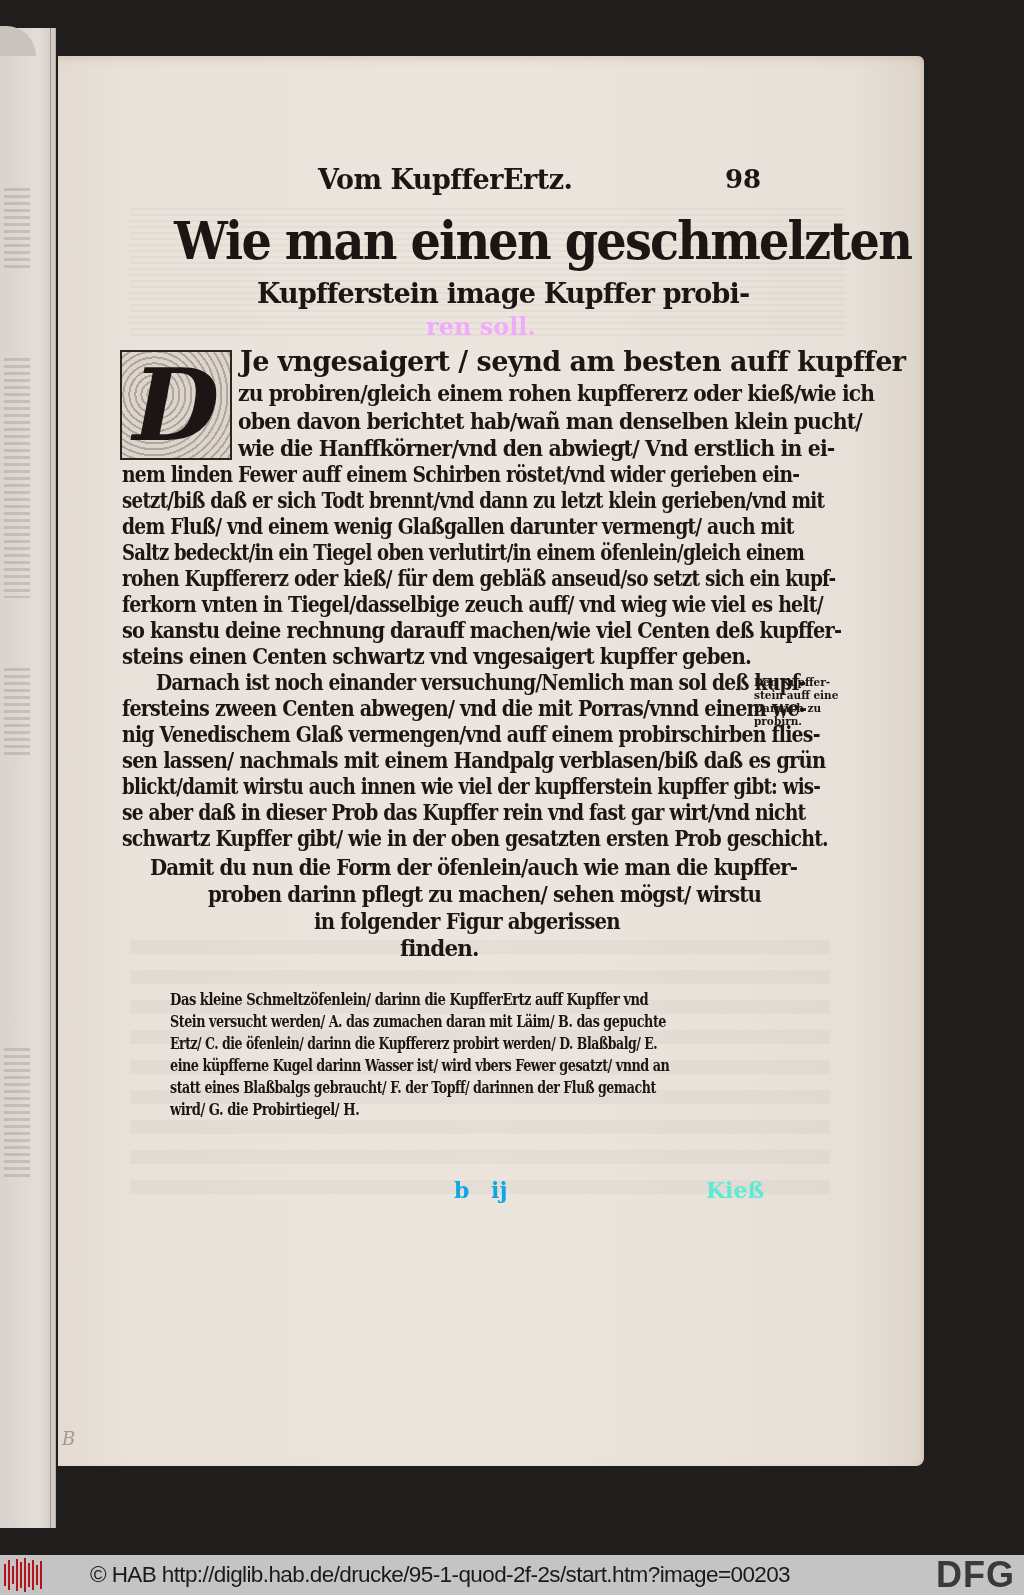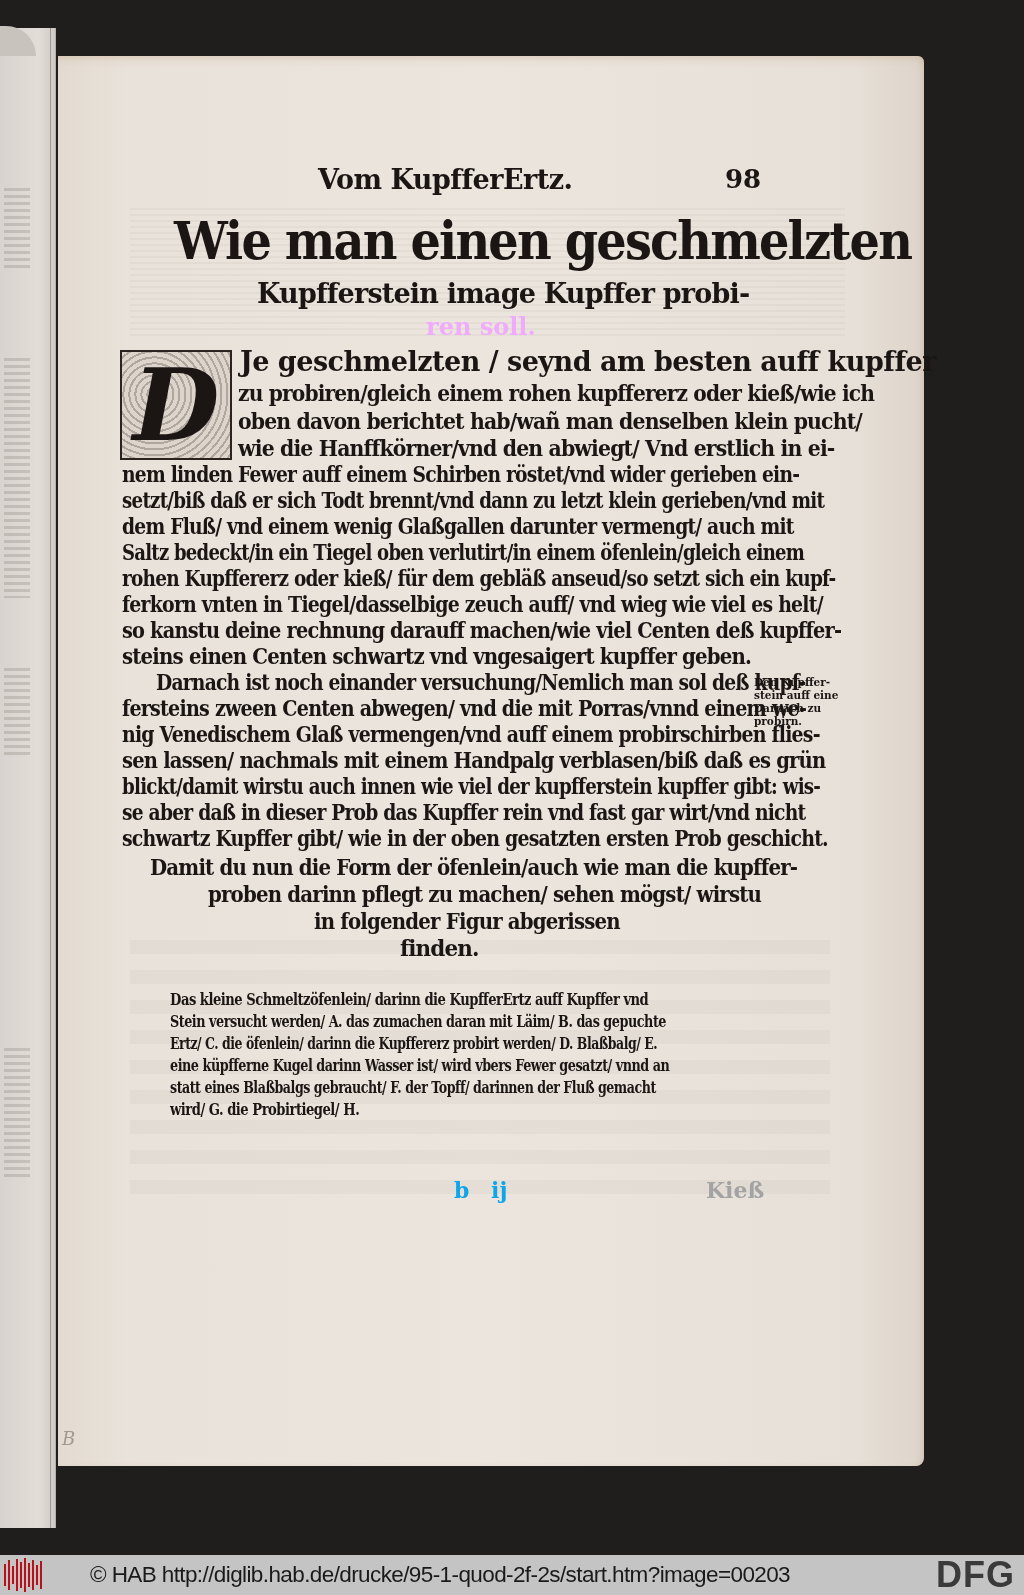--- a/index.html
+++ b/index.html
@@ -110,21 +110,21 @@
       font-family: "DejaVu Serif", serif;
       transform-origin: left top;
     }
     .signature {
       position: absolute; left: 454px; top: 1177px;
       font-size: 22px; font-weight: bold; color: #0ea5e9; word-spacing: 14px;
       font-family: "DejaVu Serif", serif;
     }
     .catchword {
       position: absolute; left: 706px; top: 1177px;
-      font-size: 22px; font-weight: bold; color: #a3a3a3;
+      font-size: 22px; font-weight: bold; color: #5eead4;
       font-family: "DejaVu Serif", serif;
     }
     
     .footer {
       position: absolute; left: 0; top: 1555px; width: 1024px; height: 40px;
       background: #c4c4c4;
       display: flex; align-items: center;
     }
     .hab-logo {
       position: absolute; left: 4px; top: 3px; width: 40px; height: 34px;
@@ -168,21 +168,21 @@
 
 <div class="title-area"></div>
 <div class="title-main">Wie man einen geschmelzten</div>
 <div class="title-sub">Kupfferstein image Kupffer probi-</div>
 <div class="title-sub2">ren soll.</div>
 
 <div class="initial">
   <span>D</span>
 </div>
 
-<div class="body-line first-line" style="left:240px;top:348px;">Je geschmelzten / seynd am besten auff kupffer</div>
+<div class="body-line first-line" style="left:240px;top:348px;">Je vngesaigert / seynd am besten auff kupffer</div>
 <div class="body-line" style="left:238px;top:383px;transform:scaleX(0.94);">zu probiren/gleich einem rohen kupffererz oder kieß/wie ich</div>
 <div class="body-line" style="left:238px;top:411px;transform:scaleX(0.95);">oben davon berichtet hab/wañ man denselben klein pucht/</div>
 <div class="body-line" style="left:238px;top:438px;transform:scaleX(0.95);">wie die Hanffkörner/vnd den abwiegt/ Vnd erstlich in ei-</div>
 <div class="body-line" style="top:464px;transform:scaleX(0.87);">nem linden Fewer auff einem Schirben röstet/vnd wider gerieben ein-</div>
 <div class="body-line" style="top:490px;transform:scaleX(0.85);">setzt/biß daß er sich Todt brennt/vnd dann zu letzt klein gerieben/vnd mit</div>
 <div class="body-line" style="top:516px;transform:scaleX(0.87);">dem Fluß/ vnd einem wenig Glaßgallen darunter vermengt/ auch mit</div>
 <div class="body-line" style="top:542px;transform:scaleX(0.84);">Saltz bedeckt/in ein Tiegel oben verlutirt/in einem öfenlein/gleich einem</div>
 <div class="body-line" style="top:568px;transform:scaleX(0.86);">rohen Kupffererz oder kieß/ für dem gebläß anseud/so setzt sich ein kupf-</div>
 <div class="body-line" style="top:594px;transform:scaleX(0.88);">ferkorn vnten in Tiegel/dasselbige zeuch auff/ vnd wieg wie viel es helt/</div>
 <div class="body-line" style="top:620px;transform:scaleX(0.90);">so kanstu deine rechnung darauff machen/wie viel Centen deß kupffer-</div>

